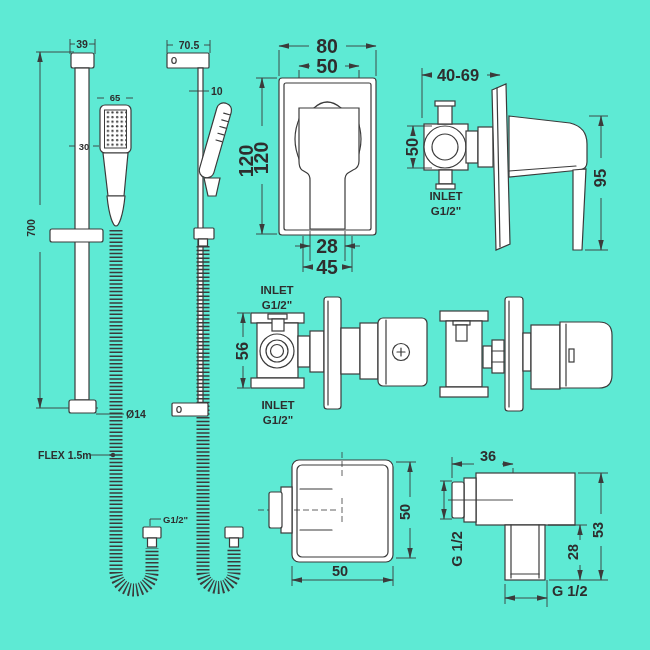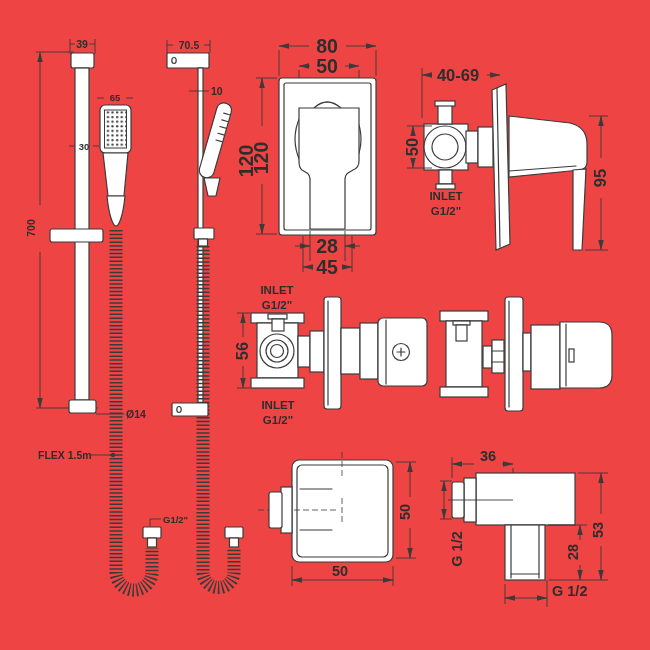--- a/index.html
+++ b/index.html
@@ -1,16 +1,16 @@
 <!DOCTYPE html>
 <html><head>
 <meta charset="utf-8">
 <style>
   html,body{margin:0;padding:0;background:#ffffff;}
-  .stage{position:relative;width:650px;height:650px;background:#ef4444;overflow:hidden;}
+  .stage{position:relative;width:650px;height:650px;background:#5eead4;overflow:hidden;}
   svg{display:block;}
   .ln{stroke:#3b3b3b;stroke-width:1.2;fill:none;stroke-linecap:round;}
   .fw{stroke:#3b3b3b;stroke-width:1.2;fill:#ffffff;}
   .dim{stroke:#3b3b3b;stroke-width:0.9;fill:none;}
   .dsh{stroke:#3b3b3b;stroke-width:0.8;fill:none;stroke-dasharray:6 3;}
   .hose{stroke:#3b3b3b;stroke-width:13;fill:none;stroke-dasharray:1.5 2.3;stroke-linecap:butt;}
   .t{font-family:"Liberation Sans","DejaVu Sans",sans-serif;fill:#2e2e2e;font-weight:bold;}
   .t9{font-size:9.5px;}  .t10{font-size:10.5px;} .t11{font-size:11.5px;}
   .t14{font-size:14.5px;} .t16{font-size:16.5px;} .t19{font-size:19.5px;}
   .mid{text-anchor:middle;}

